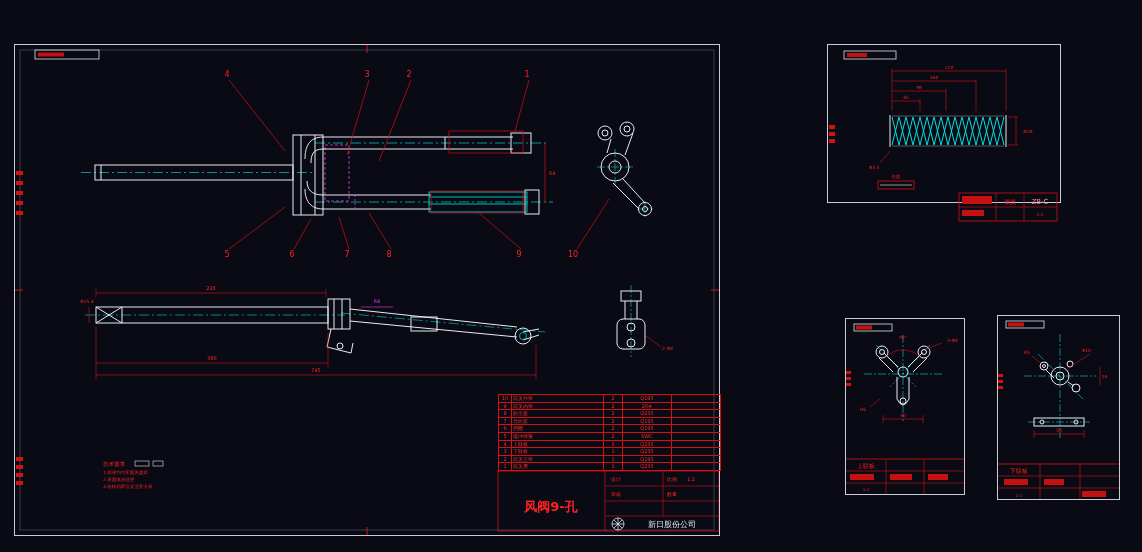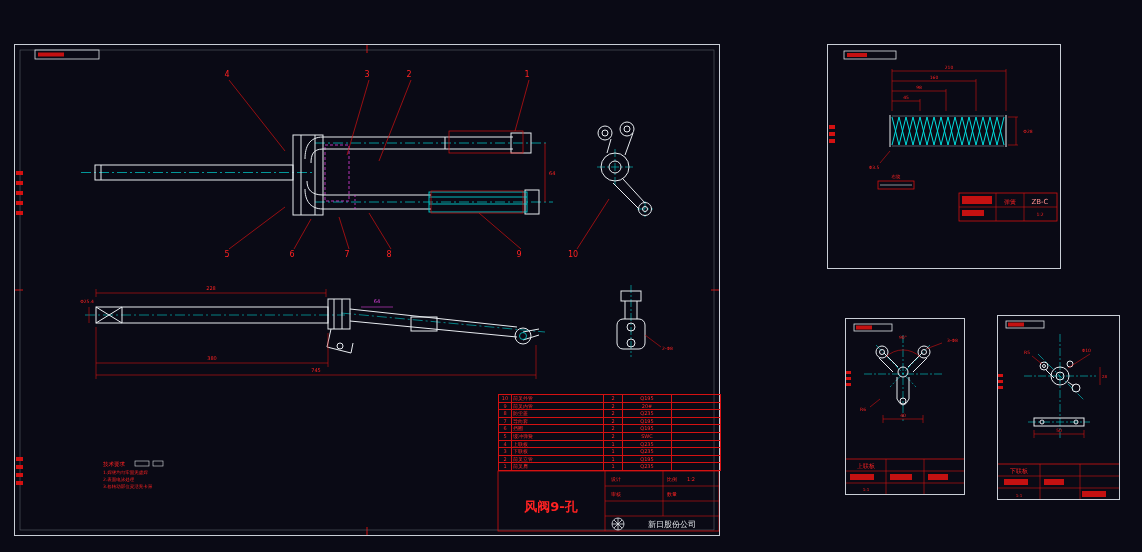--- a/index.html
+++ b/index.html
@@ -318,21 +318,21 @@
             <div class="bom-cell bom-num">1</div>
             <div class="bom-cell bom-name">前叉肩</div>
             <div class="bom-cell bom-qty">1</div>
             <div class="bom-cell bom-material">Q235</div>
             <div class="bom-cell bom-remark"></div>
           </div>
         </div>
     </div>
   </div>
 
-  <div class="sheet" style="left:827px;top:44px;width:234px;height:225px;">
+  <div class="sheet" style="left:827px;top:44px;width:234px;height:159px;">
     <svg width="232" height="180" viewBox="0 0 232 180">
       <g>
         <rect x="16" y="6" width="52" height="8" fill="none" stroke="#dfe3e8" stroke-width="0.8"></rect>
         <rect x="19" y="8" width="20" height="4" fill="#c41111"></rect>
       </g>
       <g fill="#d41111">
         <rect x="1" y="80" width="6" height="4"></rect>
           <rect x="1" y="87" width="6" height="4"></rect>
         <rect x="1" y="94" width="6" height="4"></rect>
       </g>

